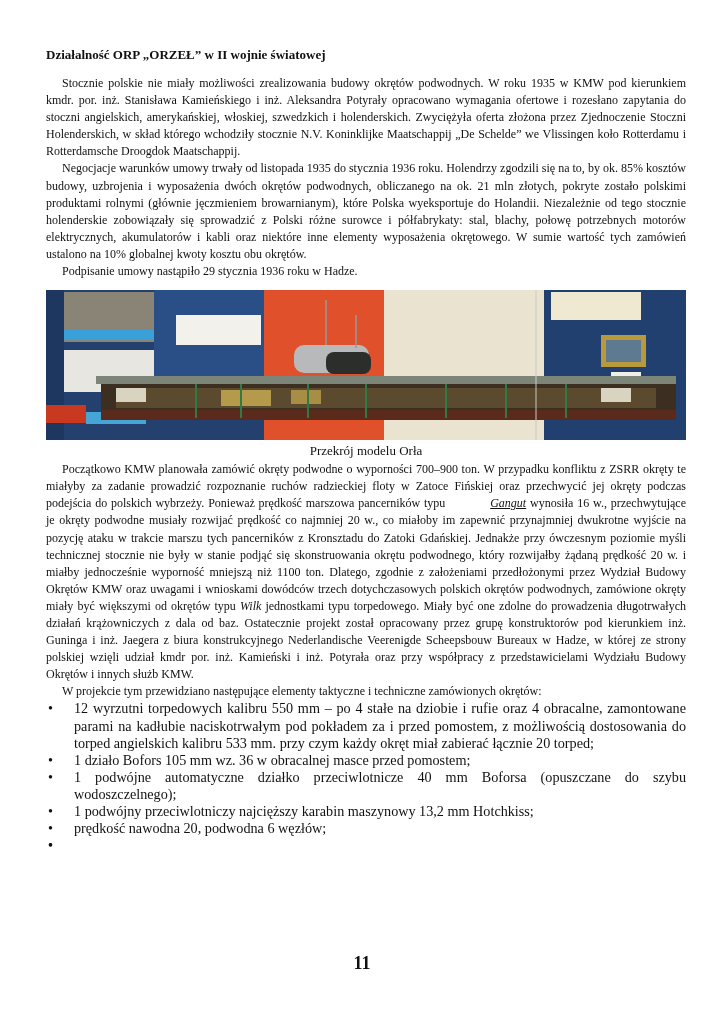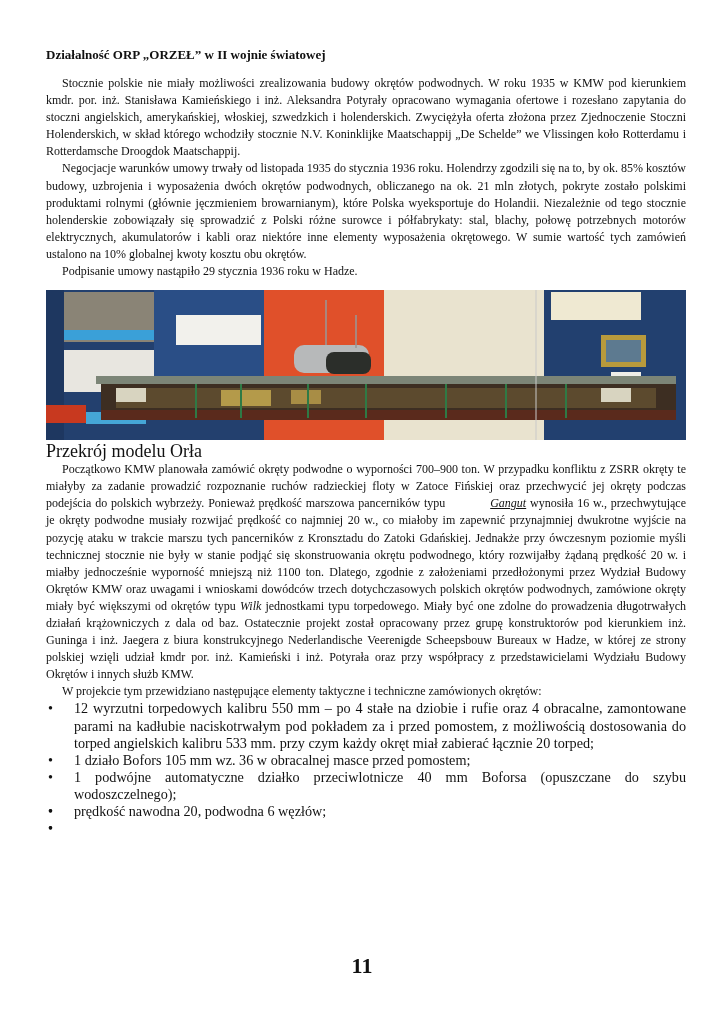--- a/index.html
+++ b/index.html
@@ -2,25 +2,25 @@
 <html><head>
   <meta charset="utf-8">
   <style>
     html, body { margin: 0; padding: 0; background: #ffffff; }
     body { width: 724px; height: 1024px; position: relative; overflow: hidden;
       font-family: "Liberation Serif", serif; color: #111; }
     .page { position: absolute; left: 46px; top: 46px; width: 640px; }
     h1 { font-size: 13px; font-weight: bold; margin: 0 0 12px 0; line-height: 17px; }
     p { font-size: 12px; line-height: 17.1px; margin: 0; text-align: justify; text-indent: 16px; }
     .photo { position: relative; width: 640px; height: 150px; margin: 10px 0 0 0; overflow: hidden; background: #22395f; }
-    .caption { text-align: left; font-size: 18px; line-height: 16px; margin: 3px 0 2px 0; }
+    .caption { text-align: center; font-size: 13px; line-height: 16px; margin: 3px 0 2px 0; }
     ul { list-style: none; margin: 0; padding: 0; }
     li { position: relative; font-size: 14.2px; line-height: 17.1px; padding-left: 28px; text-align: justify; }
     li .bullet { position: absolute; left: 2px; top: 0; }
-    .pagenum { position: absolute; left: 0; width: 724px; top: 953px; text-align: center; font-size: 22px; font-weight: bold; }
+    .pagenum { position: absolute; left: 0; width: 724px; top: 953px; text-align: center; font-size: 18px; font-weight: bold; }
     u i, i u { font-style: italic; text-decoration: underline; margin-left: 41px; }
   </style>
 </head>
 <body>
 
 <div class="page">
   <h1>Działalność ORP „ORZEŁ” w II wojnie światowej</h1>
 
   <p>Stocznie polskie nie miały możliwości zrealizowania budowy okrętów podwodnych. W roku 1935 w KMW pod kierunkiem kmdr. por. inż. Stanisława Kamieńskiego i inż. Aleksandra Potyrały opracowano wymagania ofertowe i rozesłano zapytania do stoczni angielskich, amerykańskiej, włoskiej, szwedzkich i holenderskich. Zwyciężyła oferta złożona przez Zjednoczenie Stoczni Holenderskich, w skład którego wchodziły stocznie N.V. Koninklijke Maatschappij „De Schelde”   we Vlissingen koło Rotterdamu i Rotterdamsche Droogdok Maatschappij.</p>
   <p>Negocjacje warunków umowy trwały od listopada 1935 do stycznia 1936 roku. Holendrzy zgodzili się na to, by ok. 85% kosztów budowy, uzbrojenia i wyposażenia dwóch okrętów podwodnych, obliczanego na ok. 21 mln złotych, pokryte zostało polskimi produktami rolnymi (głównie jęczmieniem browarnianym), które Polska wyeksportuje do Holandii. Niezależnie od tego stocznie holenderskie zobowiązały się sprowadzić z Polski różne surowce i półfabrykaty: stal, blachy, połowę potrzebnych motorów elektrycznych, akumulatorów i kabli oraz niektóre inne elementy wyposażenia okrętowego. W sumie wartość tych zamówień ustalono na 10% globalnej kwoty kosztu obu okrętów.</p>
@@ -74,20 +74,20 @@
   <div class="caption">Przekrój modelu Orła</div>
 
   <p><span>Początkowo KMW planowała zamówić okręty podwodne o wyporności 700–900 ton. W przypadku konfliktu z ZSRR okręty te miałyby za zadanie prowadzić rozpoznanie ruchów radzieckiej floty w Zatoce Fińskiej oraz przechwycić jej okręty podczas podejścia do polskich wybrzeży. Ponieważ prędkość marszowa pancerników typu </span><i><u>Gangut</u></i><span> wynosiła 16 w., przechwytujące je okręty podwodne musiały rozwijać prędkość co najmniej 20 w., co miałoby im zapewnić przynajmniej dwukrotne wyjście na pozycję ataku w trakcie marszu tych pancerników z Kronsztadu do Zatoki Gdańskiej. Jednakże przy ówczesnym poziomie myśli technicznej stocznie nie były w stanie podjąć się skonstruowania okrętu podwodnego, który rozwijałby żądaną prędkość 20 w. i miałby jednocześnie wyporność mniejszą niż 1100 ton. Dlatego, zgodnie z założeniami przedłożonymi przez Wydział Budowy Okrętów KMW oraz uwagami i wnioskami dowódców trzech dotychczasowych polskich okrętów podwodnych, zamówione okręty miały być większymi od okrętów typu </span><i>Wilk</i><span> jednostkami typu torpedowego. Miały być one zdolne do prowadzenia długotrwałych działań krążowniczych z dala od baz. Ostatecznie projekt został opracowany przez grupę konstruktorów pod kierunkiem inż. Guninga i inż. Jaegera z biura konstrukcyjnego Nederlandische Veerenigde Scheepsbouw Bureaux w Hadze, w której ze strony polskiej wzięli udział kmdr por. inż. Kamieński i inż. Potyrała oraz przy współpracy z przedstawicielami Wydziału Budowy Okrętów i innych służb KMW.</span></p>
 
   <p>W projekcie tym przewidziano następujące elementy taktyczne i techniczne zamówionych okrętów:</p>
 
   <ul>
     <li><span class="bullet">•</span><span>12 wyrzutni torpedowych kalibru 550 mm – po 4 stałe na dziobie i rufie oraz 4 obracalne, zamontowane parami na kadłubie naciskotrwałym pod pokładem za i przed pomostem, z możliwością dostosowania do torped angielskich kalibru 533 mm. przy czym każdy okręt miał zabierać łącznie 20 torped;</span></li>
     <li><span class="bullet">•</span><span>1 działo Bofors 105 mm wz. 36 w obracalnej masce przed pomostem;</span></li>
     <li><span class="bullet">•</span><span>1 podwójne automatyczne działko przeciwlotnicze 40 mm Boforsa (opuszczane do szybu wodoszczelnego);</span></li>
-    <li><span class="bullet">•</span></li>
+    <li><span class="bullet">•</span><span>1 podwójny przeciwlotniczy najcięższy karabin maszynowy 13,2 mm Hotchkiss;</span></li>
     <li><span class="bullet">•</span><span>prędkość nawodna 20, podwodna 6 węzłów;</span></li>
     <li><span class="bullet">•</span></li>
     <li><span class="bullet">•</span></li>
   </ul>
 </div>
 
 <div class="pagenum">11</div>
 
 </body></html>

